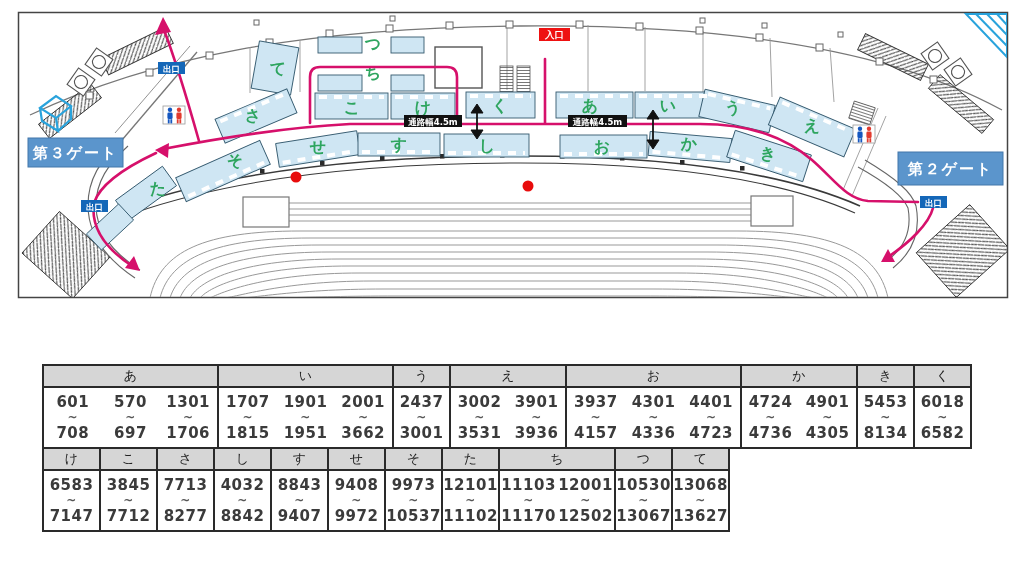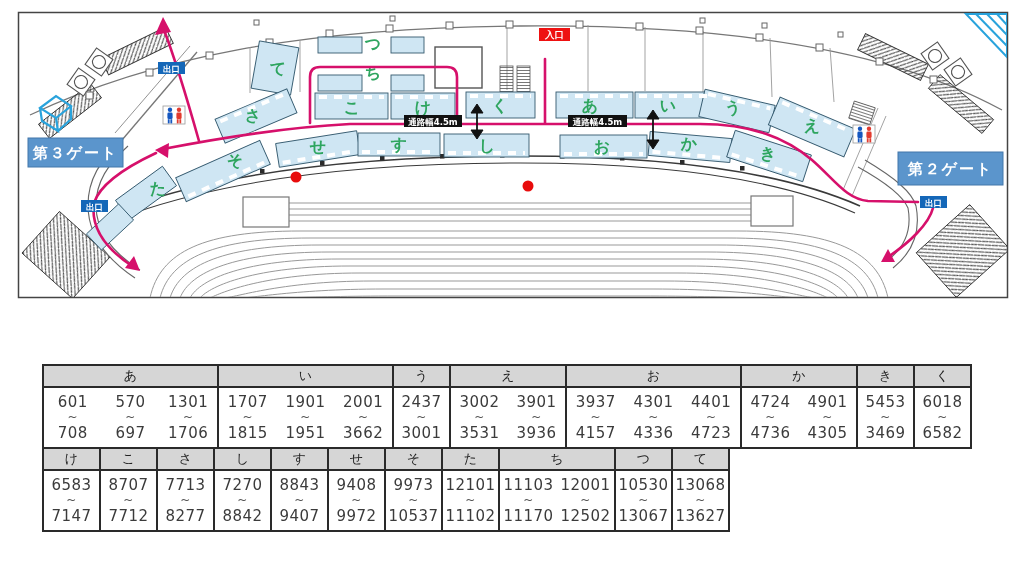--- a/index.html
+++ b/index.html
@@ -12,21 +12,21 @@
   .small-box-text{font-size:8.5px;font-weight:bold;fill:#fff;}
   .aisle-text{font-size:8.5px;font-weight:bold;fill:#fff;}
   
   #booth-table{position:absolute;left:42px;top:364px;color:#333;}
   .trow{display:flex;}
   .trow + .trow{margin-top:-2px;}
   .tgroup{border:2px solid #2a2a2a;box-sizing:border-box;background:#fff;}
   .tgroup + .tgroup{margin-left:-2px;}
   .thead{height:20px;background:#d6d6d6;border-bottom:2px solid #2a2a2a;text-align:center;
     font-size:13px;line-height:20px;color:#222;}
-  .tbody{display:flex;height:59px;}
+  .tbody{display:flex;height:59px;font-weight:bold;}
   .trange{flex:1;display:flex;flex-direction:column;justify-content:center;align-items:center;
     font-size:15px;color:#3b3b3b;line-height:1.2;letter-spacing:0.5px;}
   .tilde{font-size:12px;color:#555;line-height:1.1;}
 </style>
 </head>
 <body>
 
 <div id="stage">
 
 <svg id="map-svg" width="1024" height="310" viewBox="0 0 1024 310">
@@ -440,21 +440,21 @@
               <span>4305</span>
             </div>
           </div>
         </div>
         <div class="tgroup" style="width: 59px;">
           <div class="thead">き</div>
           <div class="tbody">
             <div class="trange">
               <span>5453</span>
               <span class="tilde">~</span>
-              <span>3469</span>
+              <span>8134</span>
             </div>
           </div>
         </div>
         <div class="tgroup" style="width: 59px;">
           <div class="thead">く</div>
           <div class="tbody">
             <div class="trange">
               <span>6018</span>
               <span class="tilde">~</span>
               <span>6582</span>
@@ -470,41 +470,41 @@
               <span>6583</span>
               <span class="tilde">~</span>
               <span>7147</span>
             </div>
           </div>
         </div>
         <div class="tgroup" style="width: 59px;">
           <div class="thead">こ</div>
           <div class="tbody">
             <div class="trange">
-              <span>8707</span>
+              <span>3845</span>
               <span class="tilde">~</span>
               <span>7712</span>
             </div>
           </div>
         </div>
         <div class="tgroup" style="width: 59px;">
           <div class="thead">さ</div>
           <div class="tbody">
             <div class="trange">
               <span>7713</span>
               <span class="tilde">~</span>
               <span>8277</span>
             </div>
           </div>
         </div>
         <div class="tgroup" style="width: 59px;">
           <div class="thead">し</div>
           <div class="tbody">
             <div class="trange">
-              <span>7270</span>
+              <span>4032</span>
               <span class="tilde">~</span>
               <span>8842</span>
             </div>
           </div>
         </div>
         <div class="tgroup" style="width: 59px;">
           <div class="thead">す</div>
           <div class="tbody">
             <div class="trange">
               <span>8843</span>

